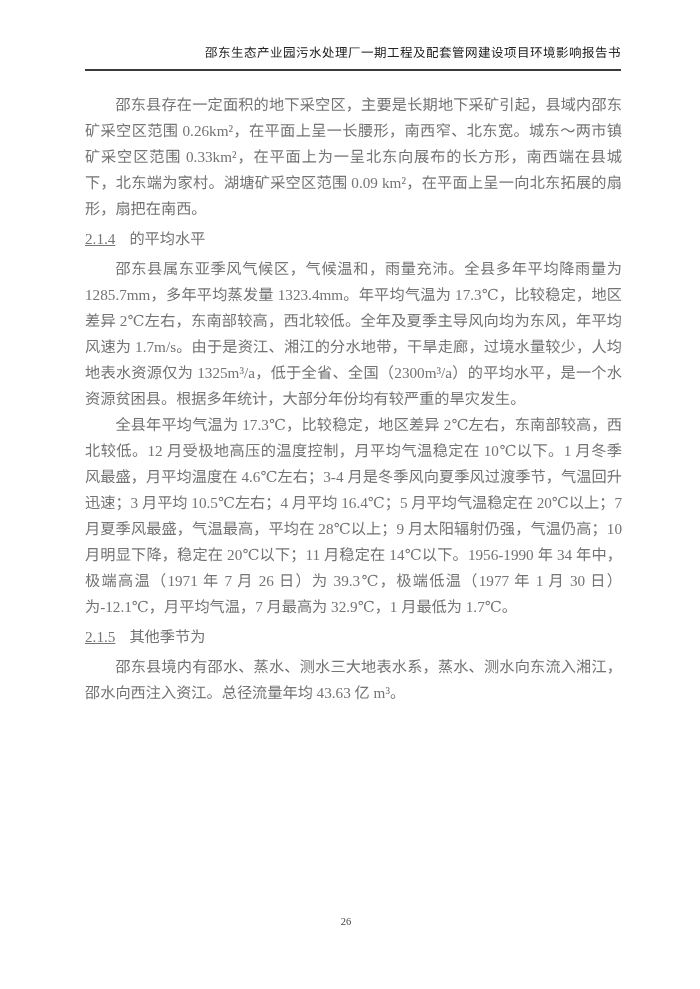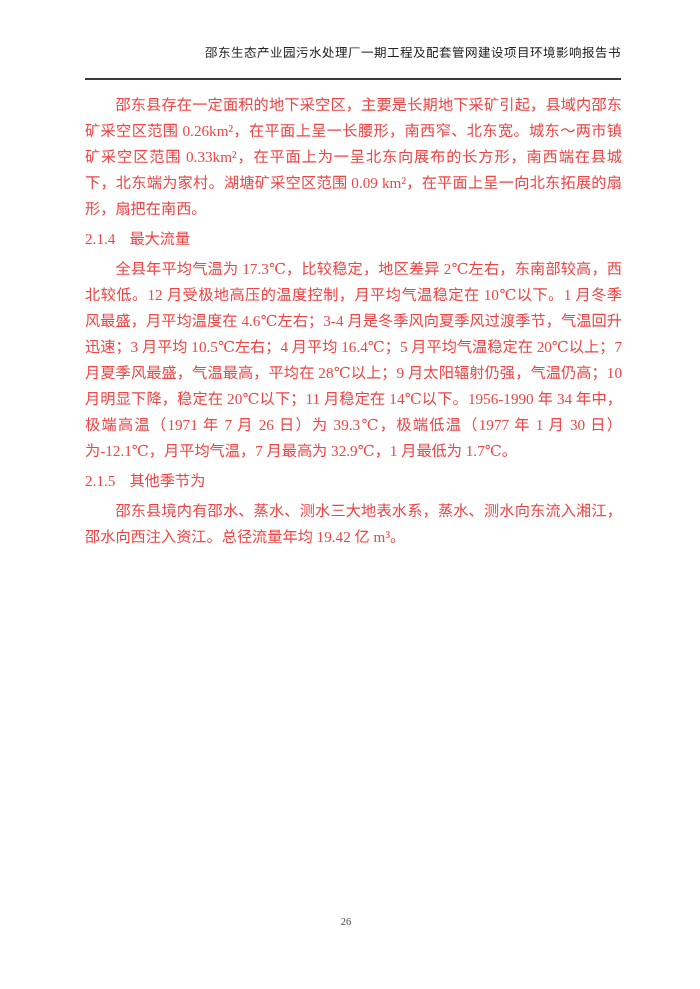--- a/index.html
+++ b/index.html
@@ -18,46 +18,47 @@
   }
   .page-header {
     position: absolute;
     top: 42px;
     left: 85px;
     width: 536px;
     text-align: right;
     font-size: 12.5px;
     letter-spacing: 0.5px;
     color: #222;
-    padding-bottom: 17px;
+    padding-bottom: 8px;
     border-bottom: 2px solid #3a3a3a;
   }
   .page-body {
     position: absolute;
     top: 92px;
     left: 85px;
     width: 537px;
     font-size: 15.2px;
     line-height: 26px;
     text-align: justify;
-    color: #ef4444;
+    color: #737373;
   }
   .page-body p {
     margin: 0;
     text-indent: 2em;
   }
   .page-body h2 {
     font-size: 15.2px;
     font-weight: normal;
     line-height: 26px;
     margin: 4px 0 4px 0;
     text-indent: 0;
   }
   .page-body h2 .sec-num {
     padding-right: 14px;
+    text-decoration: underline;
   }
   .page-footer {
     position: absolute;
     top: 916px;
     left: 0;
     width: 692px;
     text-align: center;
     font-size: 10.5px;
     color: #444;
     font-family: "Liberation Serif", "DejaVu Serif", serif;
@@ -68,31 +69,32 @@
 
 <div class="page">
 
   <div class="page-header">邵东生态产业园污水处理厂一期工程及配套管网建设项目环境影响报告书</div>
 
   <div class="page-body">
 
     <p>邵东县存在一定面积的地下采空区，主要是长期地下采矿引起，县域内邵东矿采空区范围 0.26km²，在平面上呈一长腰形，南西窄、北东宽。城东～两市镇矿采空区范围 0.33km²，在平面上为一呈北东向展布的长方形，南西端在县城下，北东端为家村。湖塘矿采空区范围 0.09 km²，在平面上呈一向北东拓展的扇形，扇把在南西。</p>
 
     <h2>
-      <span class="sec-num">2.1.4</span><span>最大流量</span>
+      <span class="sec-num">2.1.4</span><span>的平均水平</span>
     </h2>
 
+    <p>邵东县属东亚季风气候区，气候温和，雨量充沛。全县多年平均降雨量为 1285.7mm，多年平均蒸发量 1323.4mm。年平均气温为 17.3℃，比较稳定，地区差异 2℃左右，东南部较高，西北较低。全年及夏季主导风向均为东风，年平均风速为 1.7m/s。由于是资江、湘江的分水地带，干旱走廊，过境水量较少，人均地表水资源仅为 1325m³/a，低于全省、全国（2300m³/a）的平均水平，是一个水资源贫困县。根据多年统计，大部分年份均有较严重的旱灾发生。</p>
 
     <p>全县年平均气温为 17.3℃，比较稳定，地区差异 2℃左右，东南部较高，西北较低。12 月受极地高压的温度控制，月平均气温稳定在 10℃以下。1 月冬季风最盛，月平均温度在 4.6℃左右；3-4 月是冬季风向夏季风过渡季节，气温回升迅速；3 月平均 10.5℃左右；4 月平均 16.4℃；5 月平均气温稳定在 20℃以上；7 月夏季风最盛，气温最高，平均在 28℃以上；9 月太阳辐射仍强，气温仍高；10 月明显下降，稳定在 20℃以下；11 月稳定在 14℃以下。1956-1990 年 34 年中，极端高温（1971 年 7 月 26 日）为 39.3℃，极端低温（1977 年 1 月 30 日）为-12.1℃，月平均气温，7 月最高为 32.9℃，1 月最低为 1.7℃。</p>
 
 
     <h2>
       <span class="sec-num">2.1.5</span><span>其他季节为</span>
     </h2>
 
-    <p>邵东县境内有邵水、蒸水、测水三大地表水系，蒸水、测水向东流入湘江，邵水向西注入资江。总径流量年均 19.42 亿 m³。</p>
+    <p>邵东县境内有邵水、蒸水、测水三大地表水系，蒸水、测水向东流入湘江，邵水向西注入资江。总径流量年均 43.63 亿 m³。</p>
 
 
   </div>
 
   <div class="page-footer">26</div>
 
 </div>
 
 </body></html>

